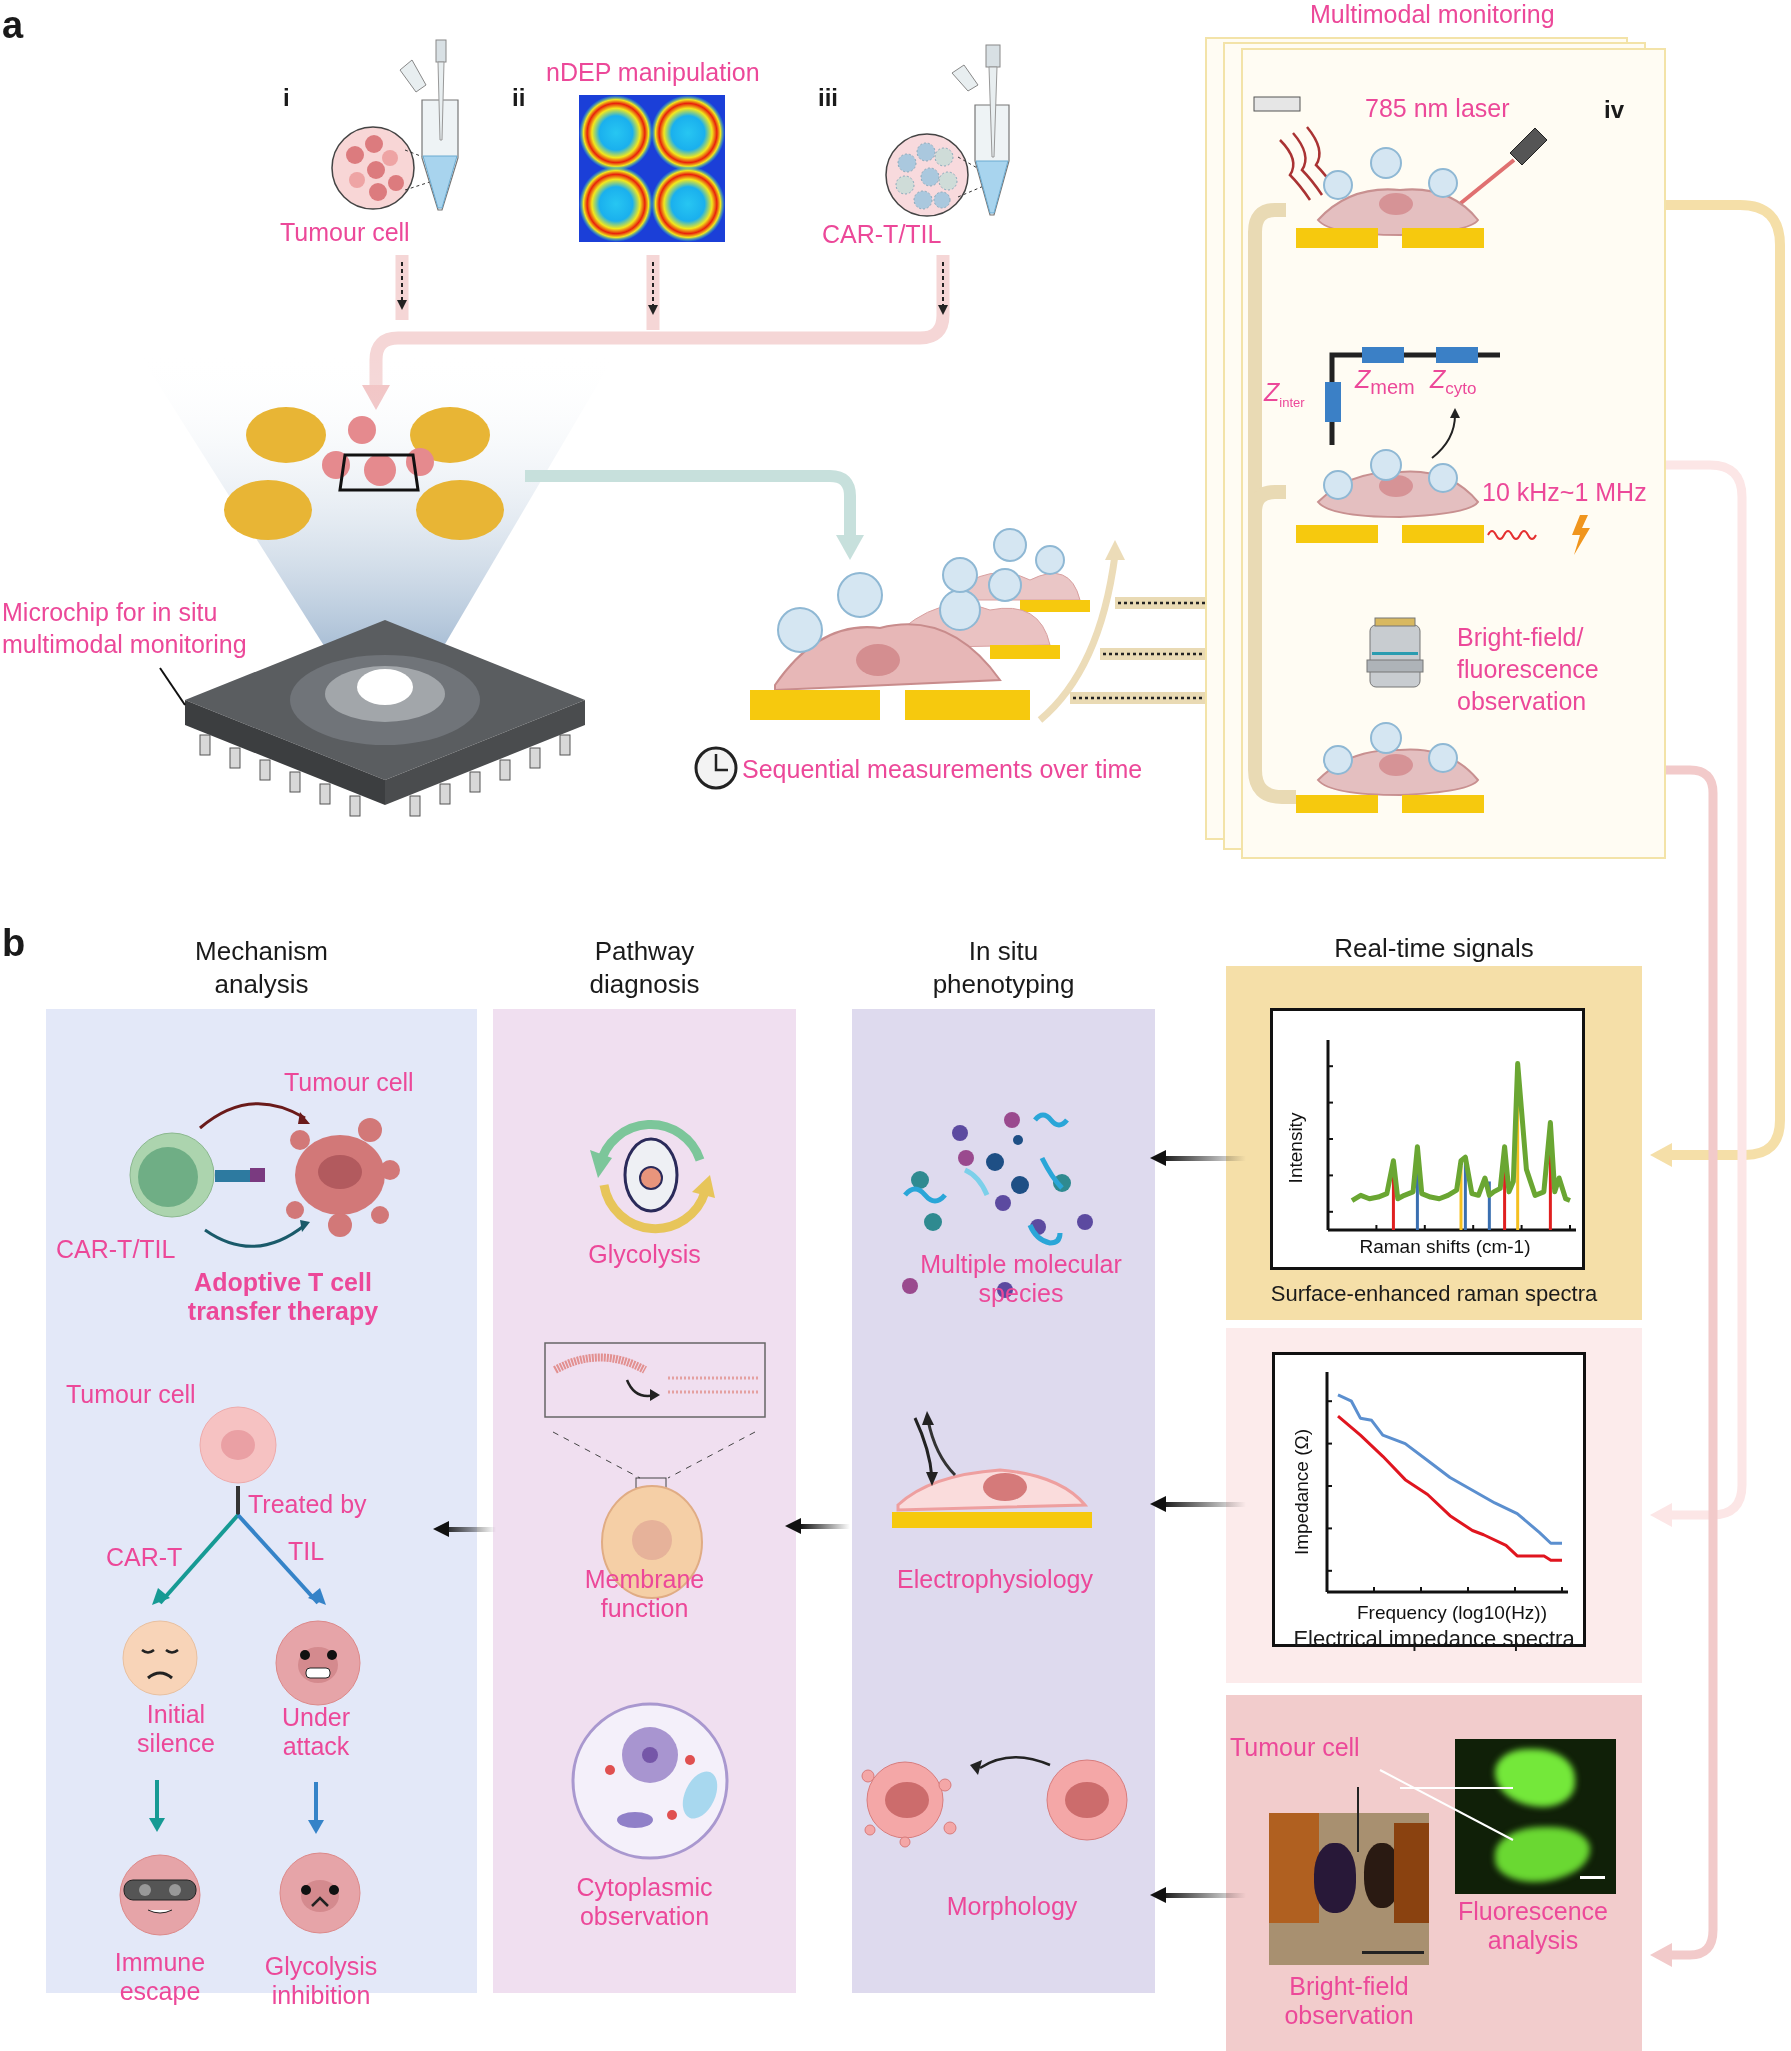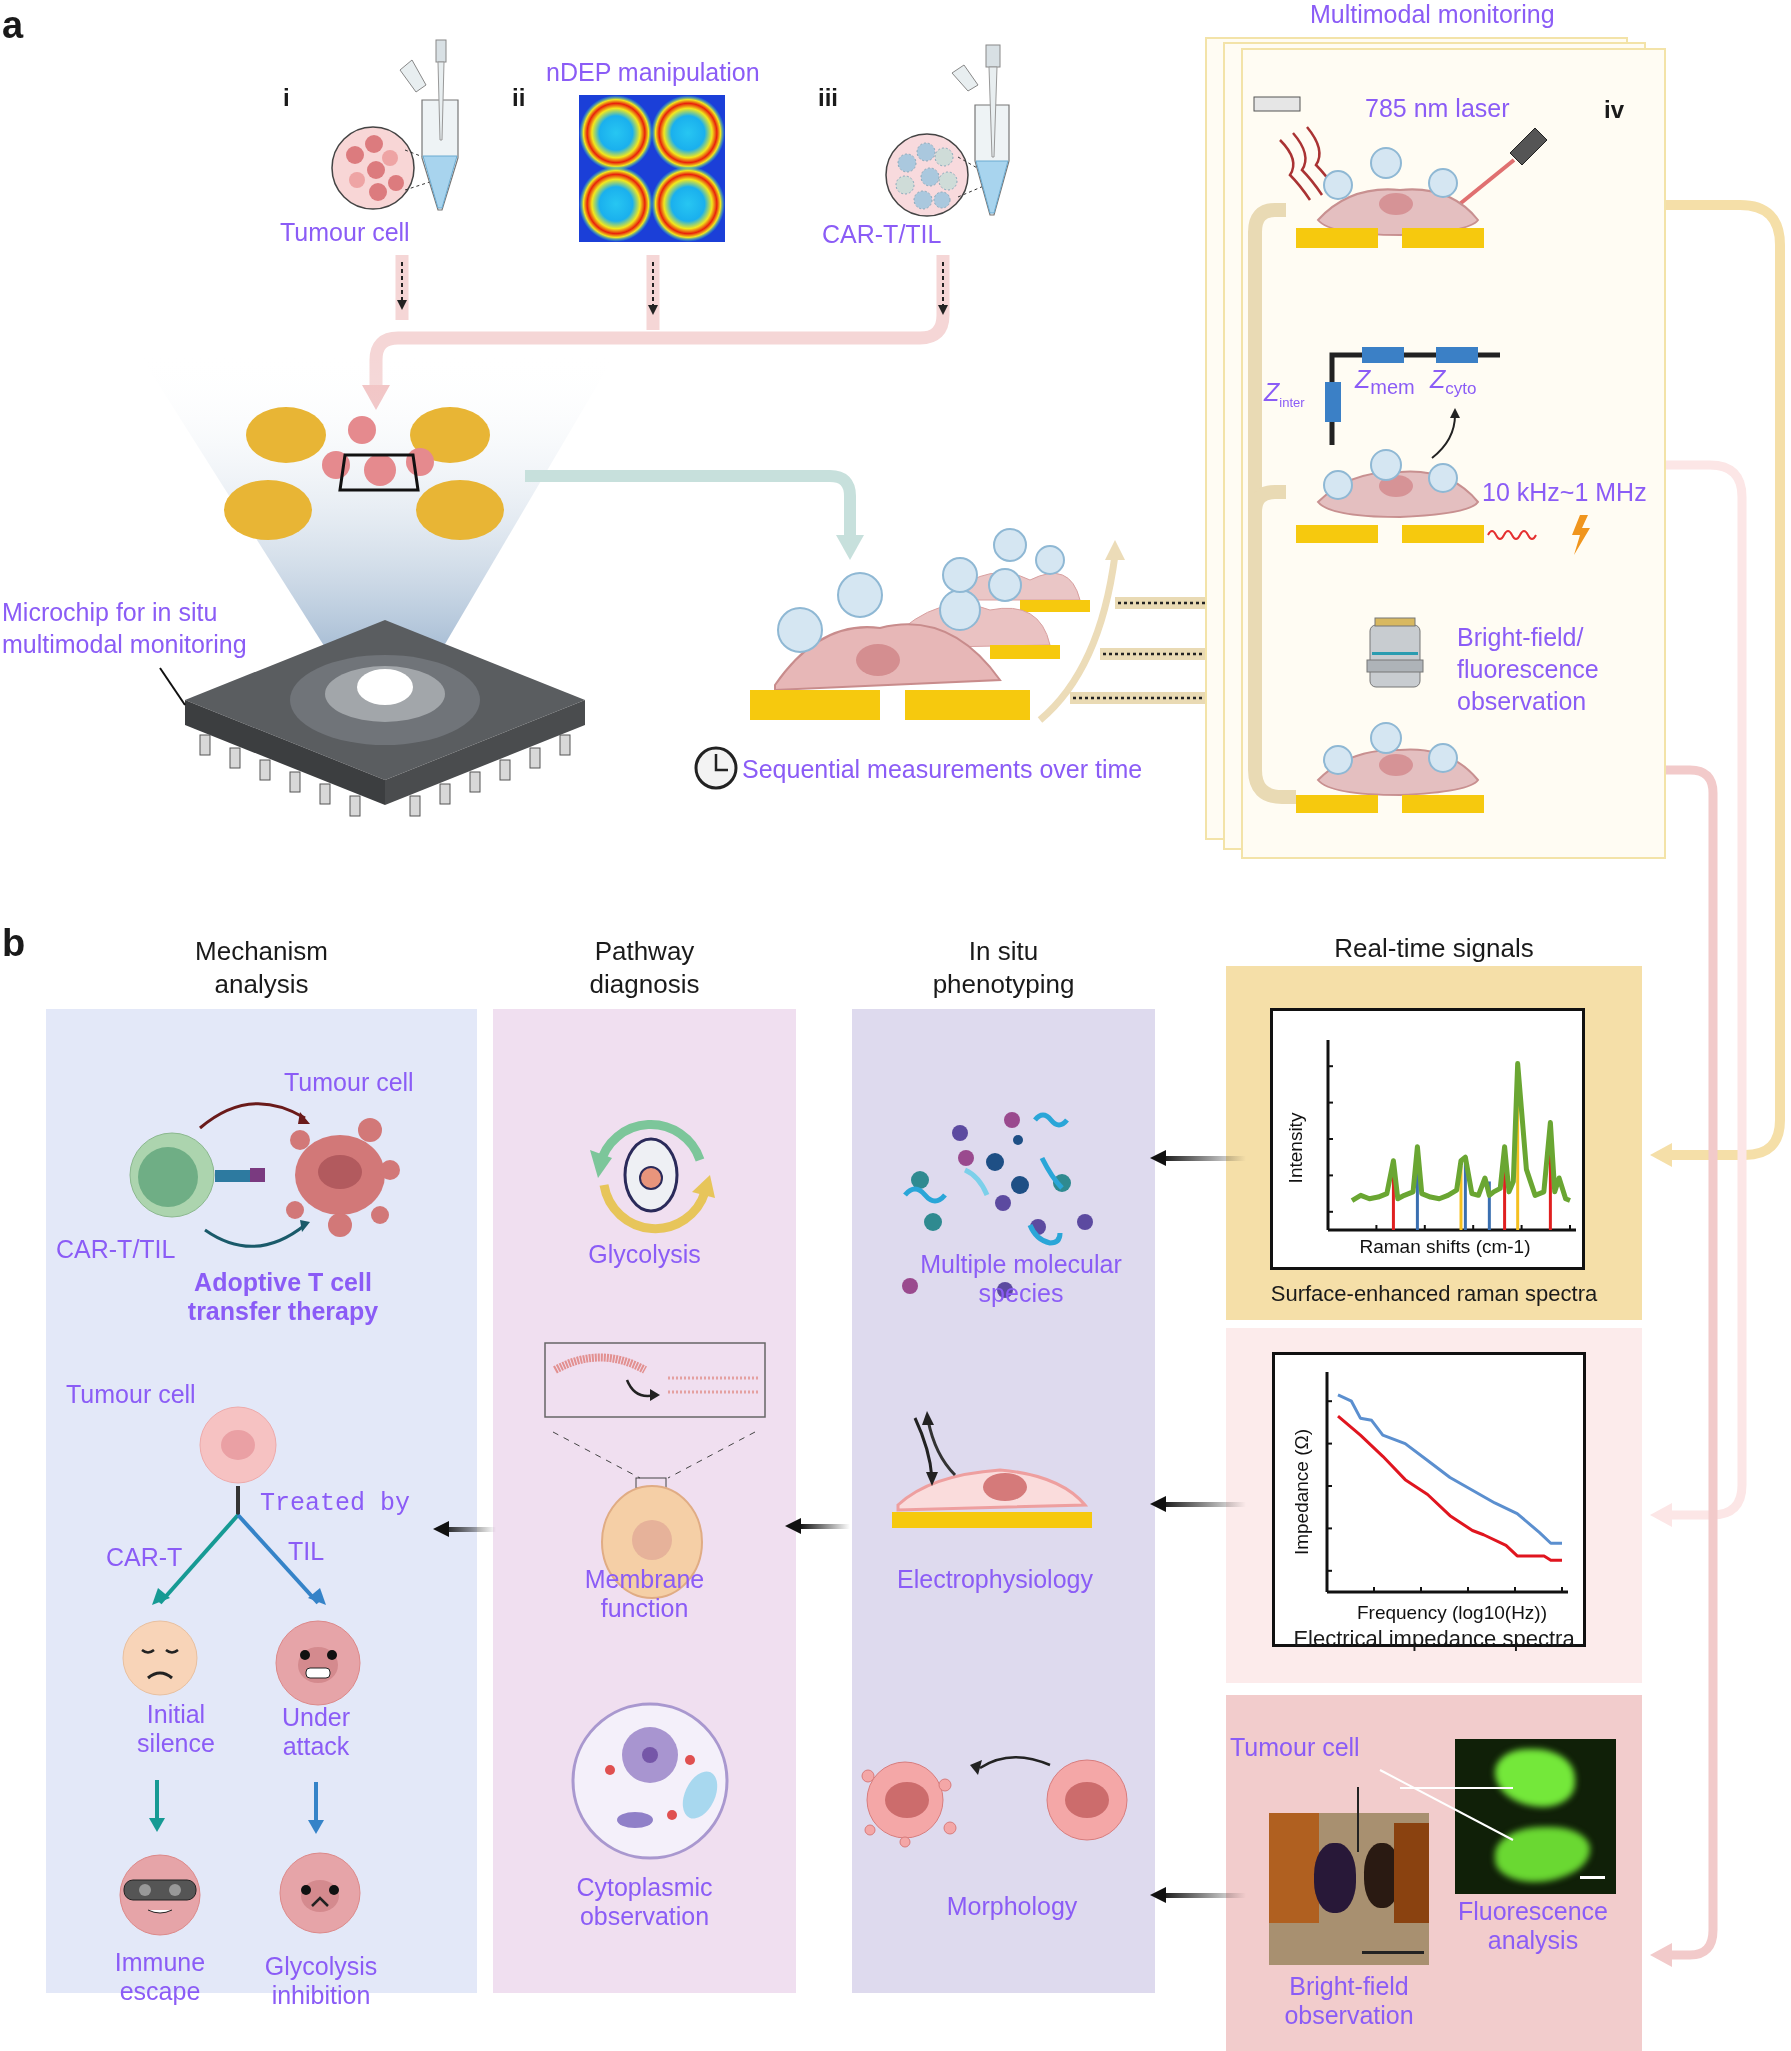--- a/index.html
+++ b/index.html
@@ -1,19 +1,19 @@
 <!DOCTYPE html>
 <html><head>
 <meta charset="utf-8">
 <style>
   html, body { margin:0; padding:0; background:#ffffff; }
   body { width:1791px; height:2051px; position:relative; overflow:hidden;
          font-family:"Liberation Sans", "DejaVu Sans", sans-serif; color:#1a1a1a; }
   .abs { position:absolute; }
-  .lbl { font-size:25px; line-height:1.15; color:#8b5cf6; white-space:nowrap; }
+  .lbl { font-size:25px; line-height:1.15; color:#ec4899; white-space:nowrap; }
   .lbl-c { text-align:center; }
   .panel-letter { font-weight:bold; font-size:38px; }
   .roman { font-weight:bold; font-size:24px; }
   .col { position:absolute; }
   .col-title { position:absolute; font-size:26px; line-height:1.25; text-align:center; }
   svg { position:absolute; overflow:visible; }
   .chart-box { position:absolute; background:#fff; border:3px solid #111; box-sizing:border-box; }
   .caption { font-size:22px; text-align:center; position:absolute; white-space:nowrap; }
 </style>
 </head>
@@ -391,21 +391,21 @@
     <path d="M312 1906 l8 -8 l8 8" fill="none" stroke="#222" stroke-width="2.5"></path>
   </g>
 </svg>
 <div class="abs lbl" style="left:284px;top:1068px;">Tumour cell</div>
 <div class="abs lbl" style="left:56px;top:1235px;">CAR-T/TIL</div>
 <div class="abs lbl lbl-c" style="left:160px;width:246px;top:1268px;font-weight:bold;">
   <div>Adoptive T cell</div>
   <div>transfer therapy</div>
 </div>
 <div class="abs lbl" style="left:66px;top:1380px;">Tumour cell</div>
-<div class="abs lbl" style="left:260px;top:1490px;font-family:Liberation Mono, monospace;">Treated by</div>
+<div class="abs lbl" style="left:248px;top:1490px;">Treated by</div>
 <div class="abs lbl" style="left:106px;top:1543px;">CAR-T</div>
 <div class="abs lbl" style="left:288px;top:1537px;">TIL</div>
 <div class="abs lbl lbl-c" style="left:116px;width:120px;top:1700px;">
   <div>Initial</div>
   <div>silence</div>
 </div>
 <div class="abs lbl lbl-c" style="left:256px;width:120px;top:1703px;">
   <div>Under</div>
   <div>attack</div>
 </div>

